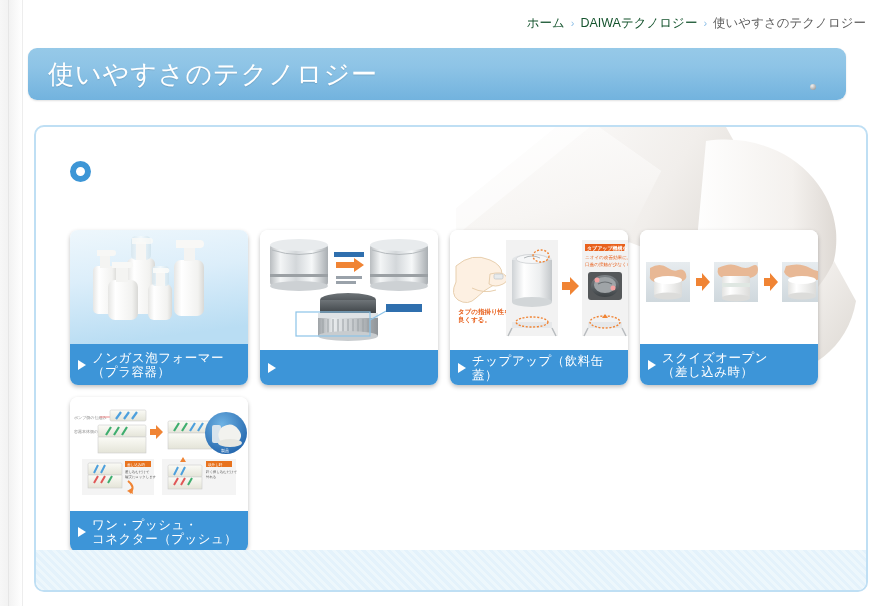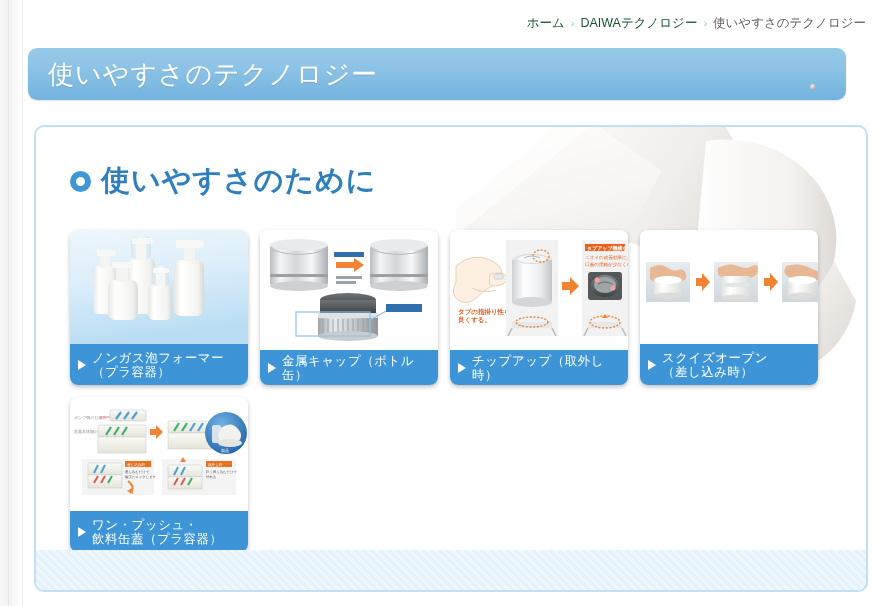--- a/index.html
+++ b/index.html
@@ -129,21 +129,20 @@
 
     <path d="M268 200 C320 210 360 180 378 140 L400 180 C390 240 330 268 275 250 Z" fill="url(#wmB)"></path>
 
     <path d="M-40 120 L120 -10 L135 5 L-25 135 Z" fill="#ffffff" opacity="0.55"></path>
   </svg>
 
   <div class="panel-inner">
 
     <div class="sec-head">
       <span class="sec-ring"></span>
-      <span class="sec-title">使いやすさのために</span>
     </div>
 
     <div class="grid">
 
       <div class="row">
 
         <div class="card tallcard">
           <div class="card-thumb">
             <svg viewBox="0 0 178 114" width="178" height="114">
               <defs>
@@ -272,21 +271,20 @@
                 <ellipse cx="88" cy="106" rx="30" ry="5" fill="#c8cccf"></ellipse>
               </g>
 
               <rect x="36" y="82" width="74" height="24" fill="none" stroke="#8cc3e8" stroke-width="1.2"></rect>
               <path d="M110 90 L128 80" stroke="#8cc3e8" stroke-width="1.2" fill="none"></path>
               <rect x="126" y="74" width="36" height="8" fill="#2f6fae"></rect>
             </svg>
           </div>
           <div class="card-label">
             <span class="tri"></span>
-            <span class="lbl-text">金属キャップ（ボトル缶）</span>
           </div>
         </div>
 
         <div class="card">
           <div class="card-thumb">
             <svg viewBox="0 0 178 120" width="178" height="120">
               <defs>
                 <linearGradient id="can" x1="0" y1="0" x2="1" y2="0">
                   <stop offset="0%" stop-color="#cfd3d6"></stop>
                   <stop offset="30%" stop-color="#ffffff"></stop>
@@ -343,21 +341,21 @@
               <g>
                 <path d="M138 92 h34 v6 h-34 z" fill="#e6e8ea"></path>
                 <path d="M138 98 l-4 8 M172 98 l4 8" stroke="#b8bcbf" stroke-width="1.5"></path>
                 <ellipse cx="155" cy="92" rx="15" ry="6" fill="none" stroke="#f08434" stroke-width="1.4" stroke-dasharray="2,1.6"></ellipse>
                 <path d="M155 84 l3 4 h-6 z" fill="#f08434"></path>
               </g>
             </svg>
           </div>
           <div class="card-label">
             <span class="tri"></span>
-            <span class="lbl-text">チップアップ（取外し時）</span>
+            <span class="lbl-text">チップアップ（飲料缶蓋）</span>
           </div>
         </div>
 
         <div class="card tallcard">
           <div class="card-thumb">
             <svg viewBox="0 0 178 114" width="178" height="114">
               <defs>
                 <linearGradient id="ph" x1="0" y1="0" x2="0" y2="1">
                   <stop offset="0%" stop-color="#e7ecef"></stop>
                   <stop offset="100%" stop-color="#cfd8dd"></stop>
@@ -482,21 +480,21 @@
                 <rect x="136" y="64" width="26" height="6" fill="#e8731f"></rect>
                 <text x="138" y="69" font-size="3.6" fill="#ffffff">取外し時</text>
                 <text x="136" y="76" font-size="3.4" fill="#555">軽く押し込むだけで</text>
                 <text x="136" y="81" font-size="3.4" fill="#555">外れる</text>
               </g>
             </svg>
           </div>
           <div class="card-label tall">
             <span class="tri"></span>
             <span class="lbl-text">ワン・プッシュ・
-飲料缶蓋（プラ容器）</span>
+コネクター（プッシュ）</span>
           </div>
         </div>
       </div>
 
     </div>
   </div>
 
   <div class="panel-stripes"></div>
 </div>
 

